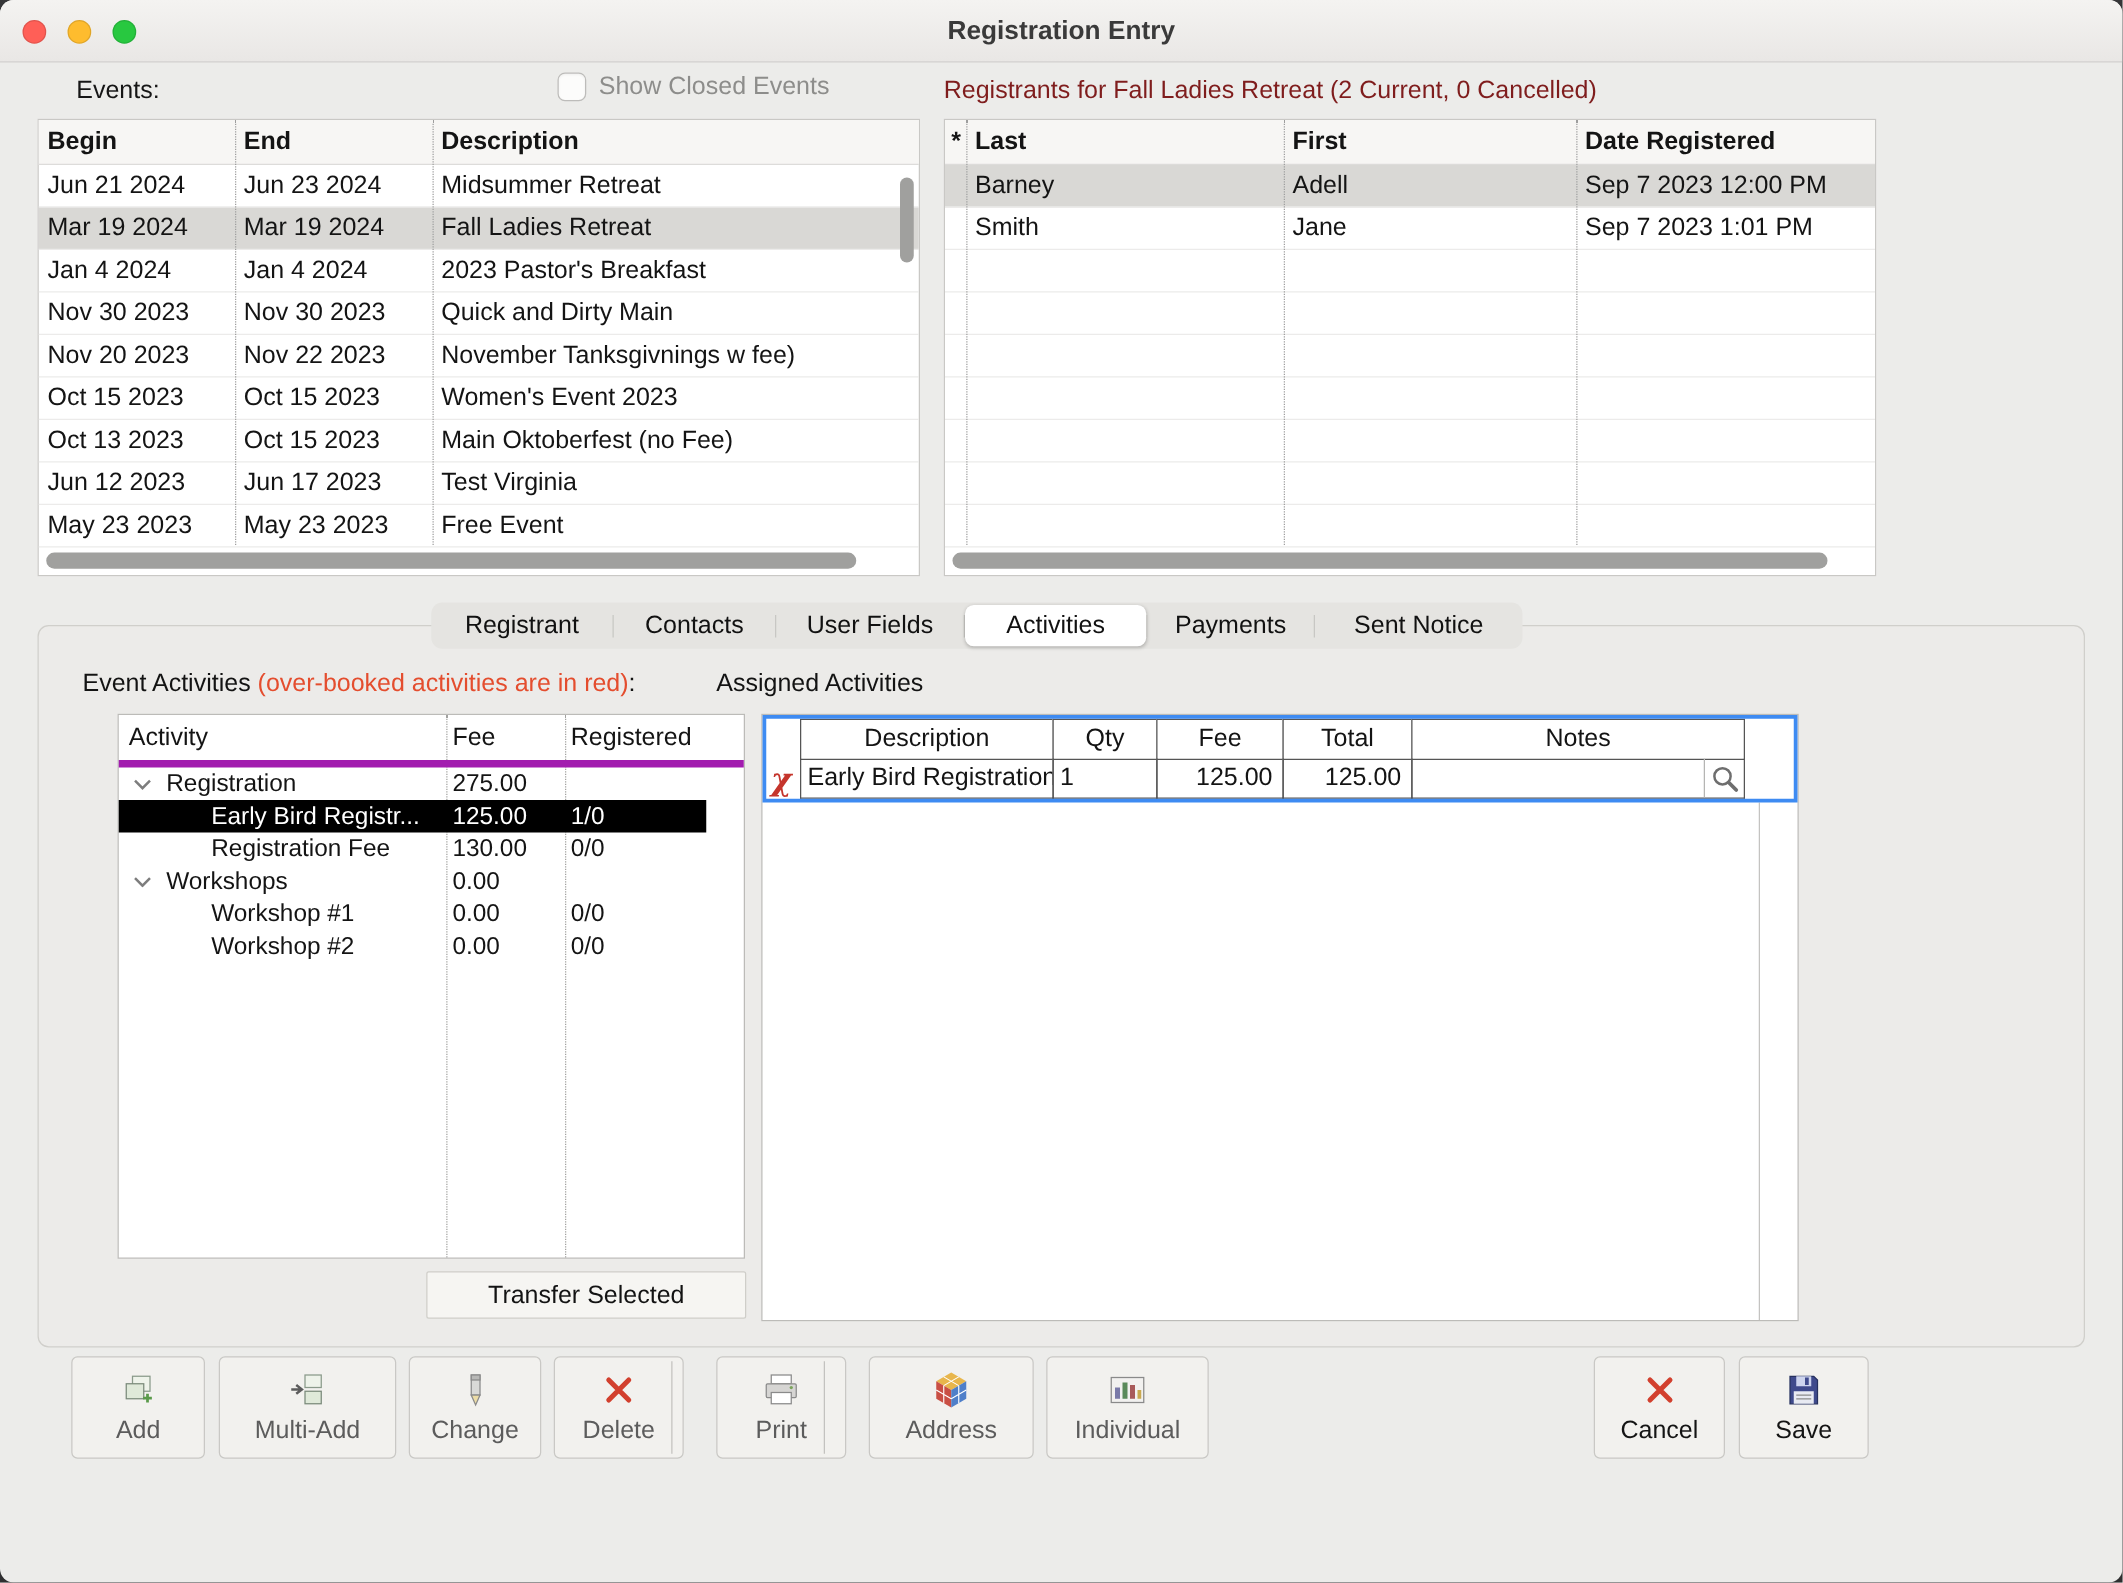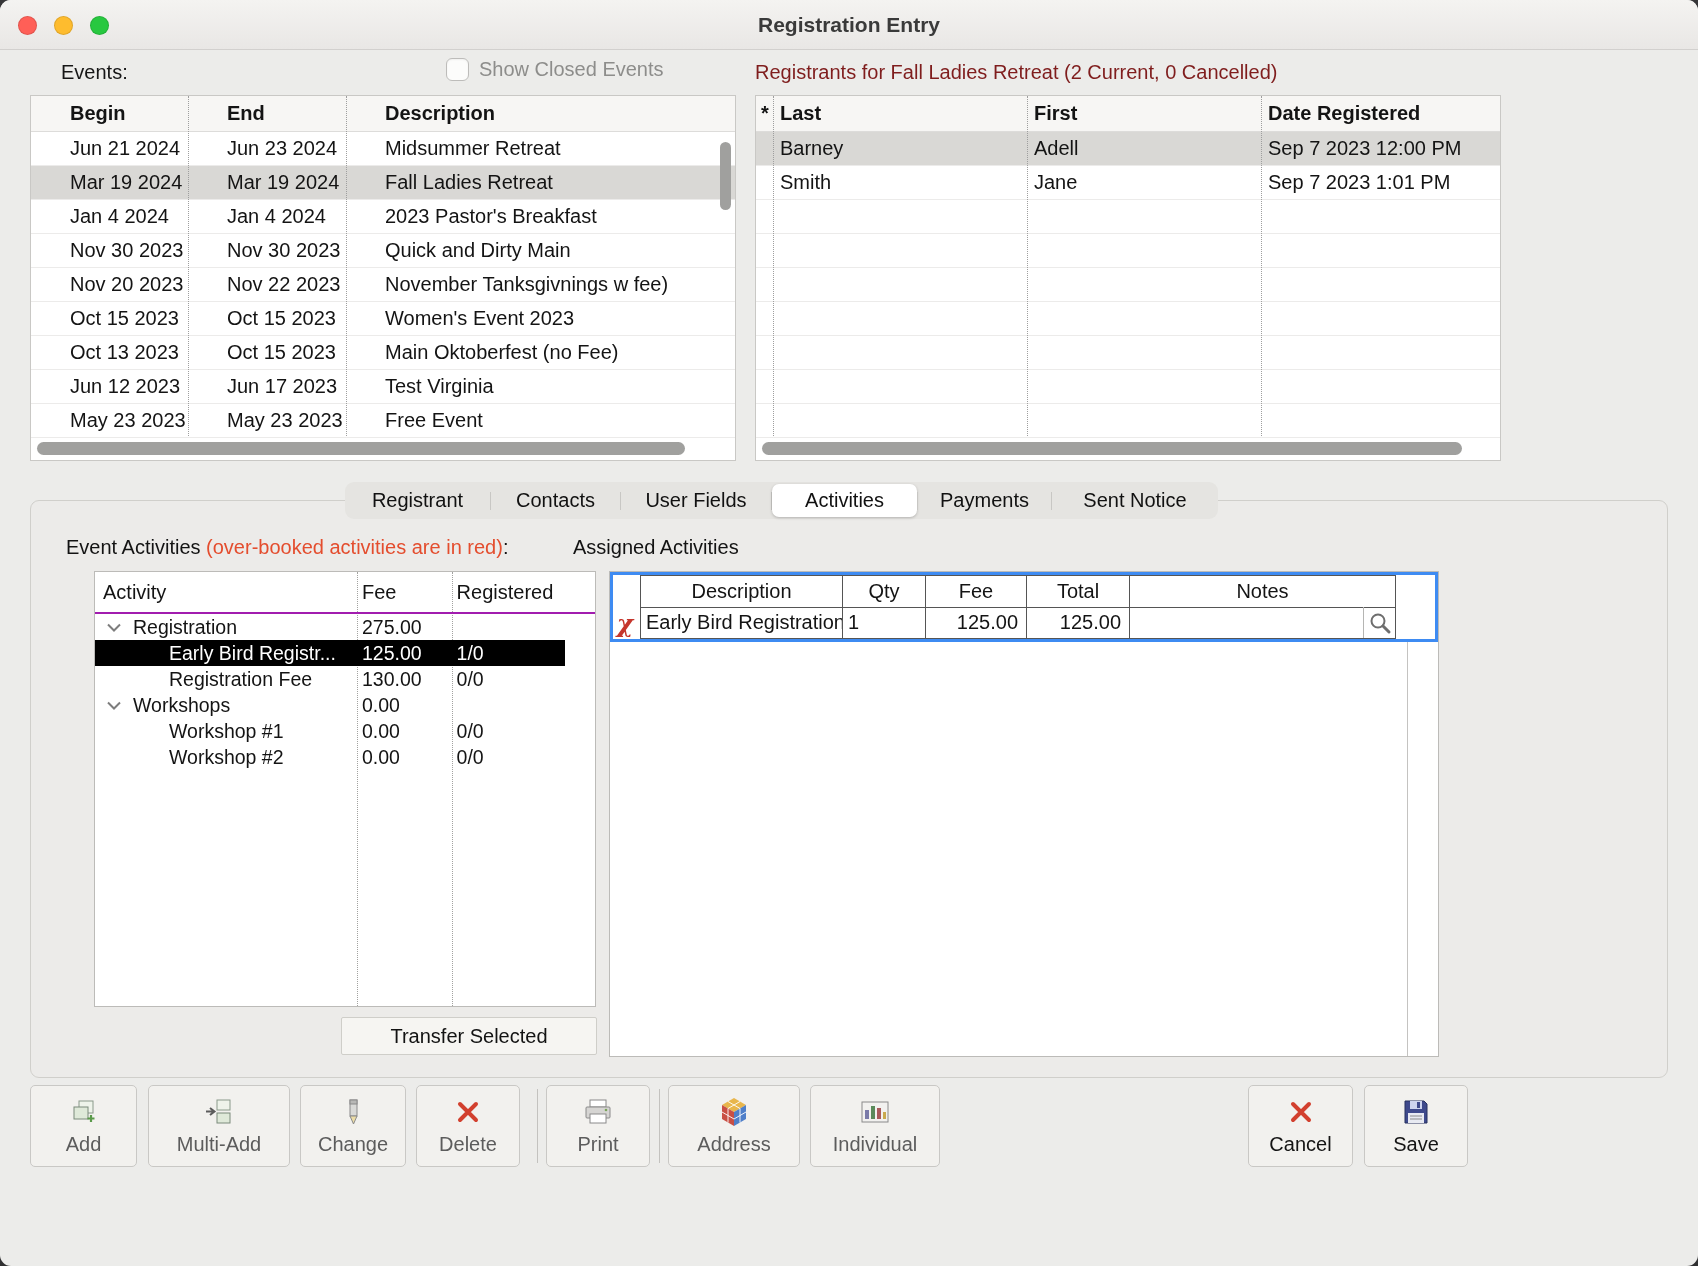--- a/index.html
+++ b/index.html
@@ -30,21 +30,21 @@
   .etable { position:absolute; background:#fff; border:1px solid #c9c8c5; }
   .events { left:30px; top:95px; width:706px; height:366px; }
   .registrants { left:755px; top:95px; width:746px; height:366px; }
   .hdr { display:flex; height:36px; align-items:center; background:#f7f6f4;
          border-bottom:1px solid #dddcda; position:relative; z-index:1; }
   .hdr .cell { font-weight:bold; }
   .cell { padding:0 7px; font-size:20px; color:#141414; white-space:nowrap; overflow:hidden; }
   .rows { position:relative; z-index:1; }
   .row { display:flex; align-items:center; height:34px; border-bottom:1px solid #ecebea; }
   .row.sel { background:var(--selection-gray,#d9d8d5); }
-  .w-begin{width:157px;margin-left:32px;} .w-end{width:158px;} .w-desc{flex:1;}
+  .w-begin{width:157px;} .w-end{width:158px;} .w-desc{flex:1;}
   .w-star{width:17px; padding:0 0 0 5px;} .w-last{width:254px;} .w-first{width:234px;} .w-date{flex:1;}
   .vsep { position:absolute; top:0; bottom:24px; width:0; border-left:1px dotted #9e9e9e;
           z-index:3; pointer-events:none; }
   .vthumb { position:absolute; right:4px; top:46px; width:11px; height:68px; border-radius:6px;
             background:#a0a09e; z-index:4; }
   .hthumb { position:absolute; bottom:5px; height:13px; border-radius:7px; background:#a0a09e; z-index:4; }
 
   
   .tabbar { position:absolute; left:345px; top:482px; height:37px; display:flex; align-items:center;
             background:#e5e4e1; border-radius:9px; z-index:6; }
@@ -57,21 +57,21 @@
   .panel { position:absolute; left:30px; top:500px; width:1638px; height:578px; background:#ecebe9;
            border:1px solid #d0cfcb; border-radius:9px; z-index:2; }
   .ea-label { position:absolute; left:35px; top:35px; font-size:20px; color:#131313; }
   .ea-label .red { color:var(--alert-red,#e44d2e); }
   .aa-label { position:absolute; left:542px; top:35px; font-size:20px; color:#131313; }
 
   
   .tree { position:absolute; left:63px; top:70px; width:502px; height:436px; background:#fff;
           border:1px solid #bcbbb8; }
   .thdr { position:relative; display:flex; height:42px; align-items:center; z-index:1;
-          border-bottom:2px solid #a21caf; }
+          border-bottom:6px solid #a21caf; }
   .thdr > div { font-size:20px; color:#141414; }
   .tc1 { width:262px; padding-left:8px; }
   .tc2 { width:95px; padding-left:6px; }
   .tc3 { width:145px; padding-left:6px; }
   .vsep0 { position:absolute; top:0; bottom:0; width:0; border-left:1px dotted #a2a2a0;
            z-index:0; pointer-events:none; }
   .trows { position:relative; z-index:1; }
   .trow { display:flex; align-items:center; height:26px; font-size:19.5px; color:#141414; }
   .trow .tc1 { display:flex; align-items:center; padding-left:0; overflow:hidden; white-space:nowrap; }
   .chev { margin-left:12px; width:14px; display:inline-flex; }
@@ -104,21 +104,21 @@
                 border:3px solid var(--accent-blue,#3e8bf2); z-index:5; pointer-events:none; }
   .scroll-divider { position:absolute; left:797px; top:70px; bottom:0; width:0;
                     border-left:1px solid #c4c3c1; }
   .chi { font-family:"DejaVu Serif",serif; font-style:italic; font-weight:bold; font-size:25px;
          color:var(--remove-red,#c5352c); line-height:1; }
 
   
   .toolbar { position:absolute; left:0; top:1085px; width:100%; height:82px; }
   .tbtn { position:absolute; top:0; height:82px; background:#f2f1ee; border:1px solid #c9c8c5;
           border-radius:5px; display:flex; flex-direction:column; align-items:center;
-          justify-content:center; gap:5px; font-family:inherit; cursor:default; }
+          justify-content:center; gap:5px; font-family:inherit; cursor:default;margin-left:27px; }
   .tbtn .tlbl { font-size:20px; color:#5c5c5c; }
   .tbtn.primary .tlbl { color:#141414; }
   .ticon { display:inline-flex; height:32px; align-items:center; }
   .tsep { position:absolute; top:4px; height:74px; width:0; border-left:1px solid #c3c2bf; }
 </style>
 </head>
 <body>
 
 <div class="window">
 

